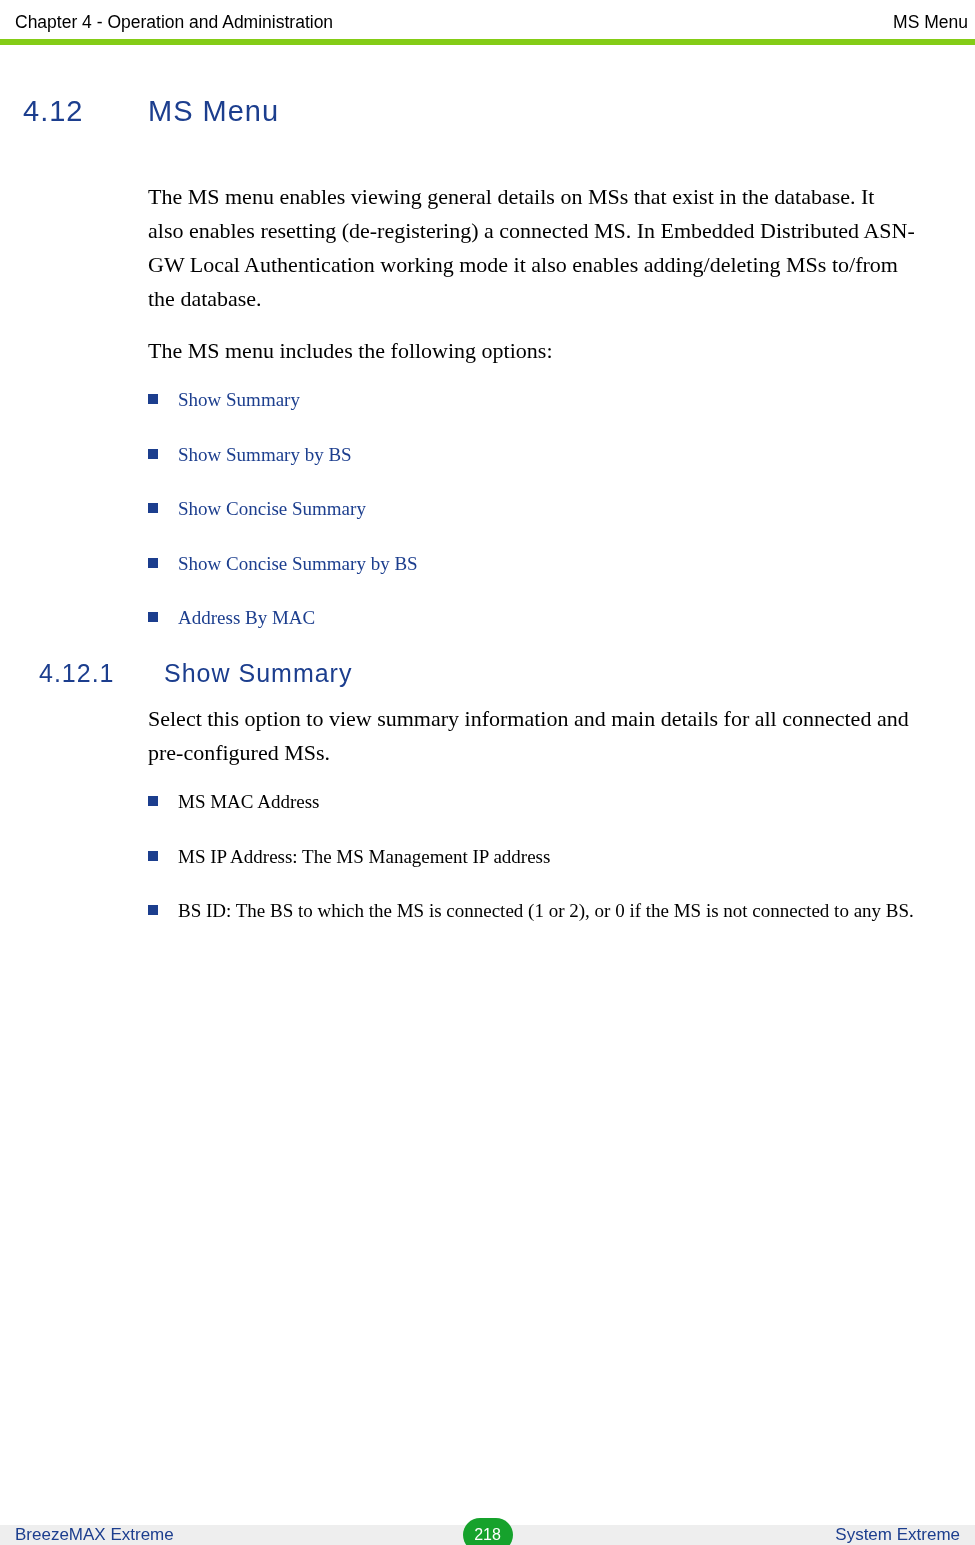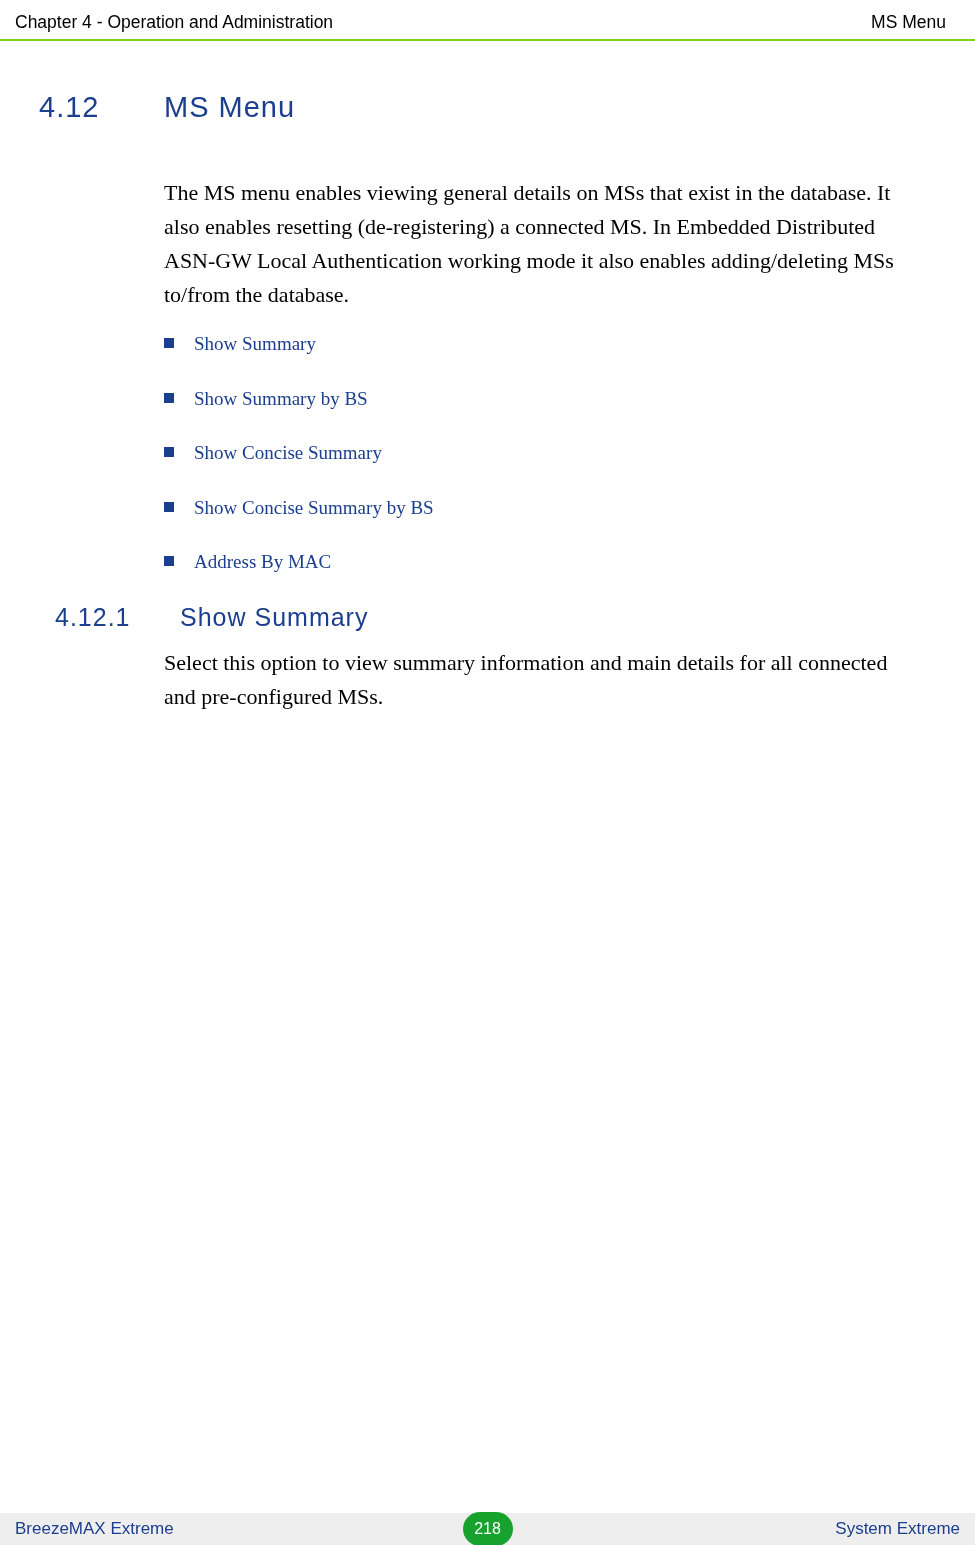--- a/index.html
+++ b/index.html
@@ -10,28 +10,28 @@
     body {
       width: 975px;
       height: 1545px;
       font-family: Georgia, 'Times New Roman', serif;
       background: #fff;
       position: relative;
     }
     .header {
       display: flex;
       justify-content: space-between;
-      padding: 12px 29px 6px 15px;
+      padding: 12px 7px 6px 15px;
       font-family: Arial, Helvetica, sans-serif;
       font-size: 17.5px;
       color: #000;
-      border-bottom: 2px solid #84cc16;
+      border-bottom: 6px solid #84cc16;
     }
     .content {
-      padding: 50px 60px 0 39px;
+      padding: 50px 60px 0 23px;
     }
     .h1-row {
       display: flex;
       margin-bottom: 52px;
     }
     .h1-num {
       color: #1c3e8e;
       font-family: Verdana, Geneva, sans-serif;
       font-size: 29px;
       letter-spacing: 1px;
@@ -101,21 +101,21 @@
     }
     .footer {
       position: absolute;
       bottom: 0;
       left: 0;
       right: 0;
       display: flex;
       align-items: center;
       justify-content: space-between;
       background: #eeeeee;
-      padding: 6px 15px;
+      padding: 0 15px;
       font-family: Arial, Helvetica, sans-serif;
       font-size: 17px;
     }
     .footer-left {
       color: #1c3e8e;
     }
     .footer-right {
       color: #1c3e8e;
     }
     .page-badge {
@@ -143,38 +143,44 @@
 
 <div class="content">
 
   <div class="h1-row">
     <div class="h1-num">4.12</div>
     <div class="h1-title">MS Menu</div>
   </div>
 
   <div class="body-indent">
     <p class="para">The MS menu enables viewing general details on MSs that exist in the database. It also enables resetting (de-registering) a connected MS. In Embedded Distributed ASN-GW Local Authentication working mode it also enables adding/deleting MSs to/from the database.</p>
+    <p class="para">The MS menu includes the following options:</p>
 
     <ul class="bullets links">
       <li>Show Summary</li>
       <li>Show Summary by BS</li>
       <li>Show Concise Summary</li>
       <li>Show Concise Summary by BS</li>
       <li>Address By MAC</li>
     </ul>
   </div>
 
   <div class="h2-row">
     <div class="h2-num">4.12.1</div>
     <div class="h2-title">Show Summary</div>
   </div>
 
   <div class="body-indent">
     <p class="para">Select this option to view summary information and main details for all connected and pre-configured MSs.</p>
 
+    <ul class="bullets body">
+      <li>MS MAC Address</li>
+      <li>MS IP Address: The MS Management IP address</li>
+      <li>BS ID: The BS to which the MS is connected (1 or 2), or 0 if the MS is not connected to any BS.</li>
+    </ul>
   </div>
 
 </div>
 
 <div class="footer">
   <span class="footer-left">BreezeMAX Extreme</span>
   <span class="page-badge">218</span>
   <span class="footer-right">System Extreme</span>
 </div>
 

